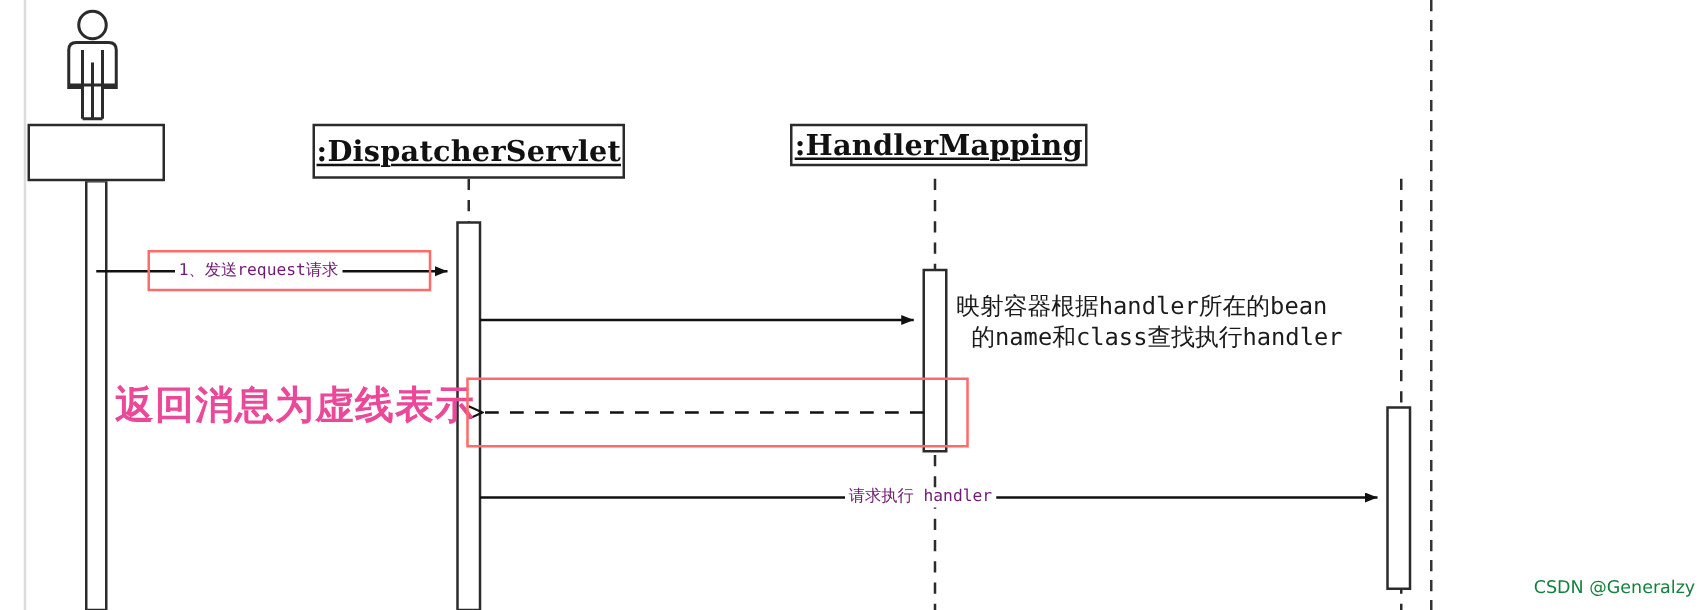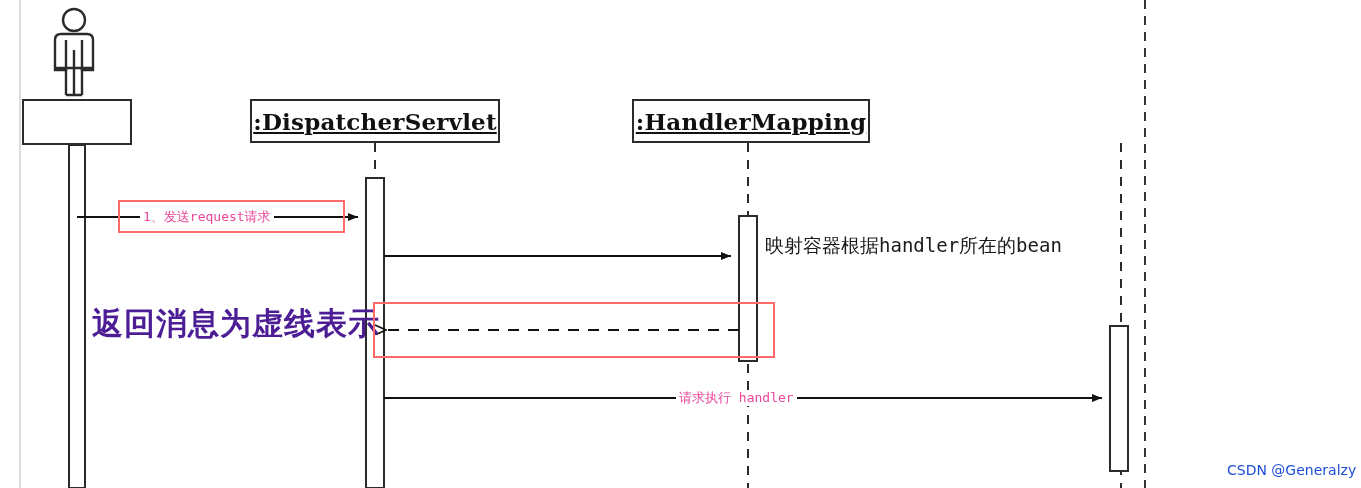--- a/index.html
+++ b/index.html
@@ -37,55 +37,55 @@
     font-size: 23px;
     color: #111111;
     text-decoration: underline;
     letter-spacing: 0.2px;
     white-space: nowrap;
   }
   .msg-label {
     position: absolute;
     font-family: "DejaVu Sans Mono", "Liberation Mono", monospace;
     font-size: 13px;
-    color: #ec4899;
+    color: #701a75;
     background: #ffffff;
     white-space: nowrap;
     padding: 0 3px;
     line-height: 16px;
   }
   .note {
     position: absolute;
     font-family: "DejaVu Sans Mono", "Liberation Mono", monospace;
     font-size: 19px;
     color: #1a1a1a;
     line-height: 25px;
     white-space: nowrap;
   }
   .red-anno {
     position: absolute;
-    color: #4c1d95;
+    color: #ec4899;
     font-family: Liberation Serif, serif;
     font-weight: bold;
     font-size: 31px;
     white-space: nowrap;
     letter-spacing: 1px;
   }
   .red-box {
     position: absolute;
     border: 2px solid #ff6a6a;
     box-sizing: border-box;
     background: transparent;
     pointer-events: none;
   }
   .watermark {
     position: absolute;
     font-family: "DejaVu Sans", "Liberation Sans", sans-serif;
     font-size: 14px;
-    color: #1d4ed8;
+    color: #15803d;
     white-space: nowrap;
   }
 </style>
 </head>
 <body>
 
 <div id="canvas">
 
   <svg class="layer" viewBox="0 0 1361 488">
     <defs>
@@ -129,32 +129,35 @@
   </svg>
 
   <div class="lifeline-box" style="left:22px; top:99px; width:110px; height:46px;">
     <span class="lifeline-title"></span>
   </div>
 
   <div class="lifeline-box" style="left:250px; top:99px; width:250px; height:44px;">
     <span class="lifeline-title">:DispatcherServlet</span>
   </div>
 
-  <div class="lifeline-box" style="left:632px; top:99px; width:238px; height:44px;">
+  <div class="lifeline-box" style="left:632px; top:99px; width:238px; height:34px;">
     <span class="lifeline-title">:HandlerMapping</span>
   </div>
 
 
   <div class="msg-label" style="left:140px; top:209px;">1、发送request请求</div>
 
 
   <div class="msg-label" style="left:676px; top:390px;">请求执行 handler</div>
 
   <div class="note" style="left:765px; top:233px;">
     <div>映射容器根据handler所在的bean</div>
+    <div style="padding-left:12px;">
+      <span>的name和class查找执行handler</span>
+    </div>
   </div>
 
   <div class="red-anno" style="left:92px; top:303px;">返回消息为虚线表示</div>
 
   <div class="red-box" style="left:118px; top:200px; width:227px; height:33px;"></div>
 
   <div class="red-box" style="left:373px; top:302px; width:402px; height:56px;"></div>
 
   <div class="watermark" style="left:1227px; top:462px;">CSDN @Generalzy</div>
 

